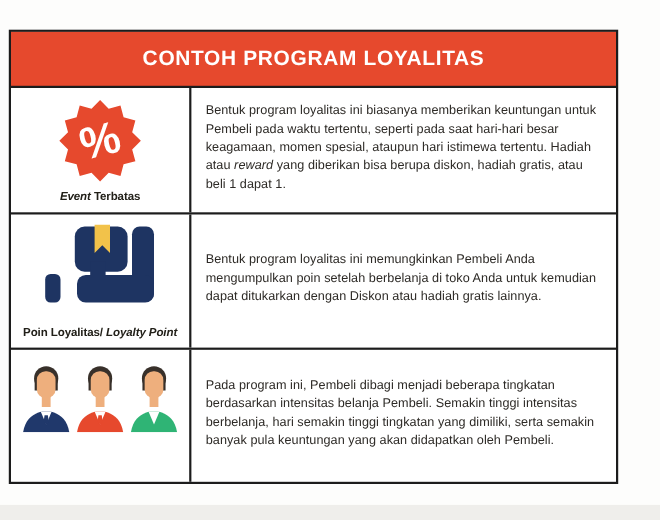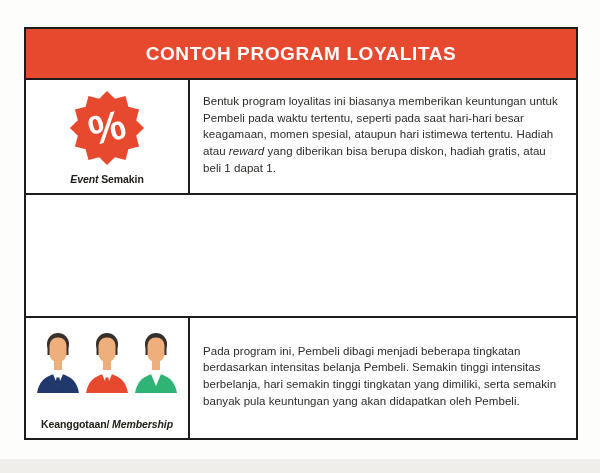--- a/index.html
+++ b/index.html
@@ -2,21 +2,21 @@
 <html><head>
 <meta charset="utf-8">
 <style>
   html,body { margin:0; padding:0; }
   body {
     width:600px; height:473px; position:relative; overflow:hidden;
     background:#fdfdfc;
     font-family:"Liberation Sans", sans-serif;
   }
   #poster {
-    position:absolute; left:24px; top:27px;
+    position:absolute; left:8px; top:27px;
     width:550px; height:409px;
     border:2px solid #1c1c1c; background:#ffffff;
     display:flex; flex-direction:column;
   }
   .header-bar {
     height:49px; flex:0 0 49px;
     background:#e6492d;
     border-bottom:2px solid #1c1c1c;
     display:flex; align-items:center; justify-content:center;
   }
@@ -64,28 +64,44 @@
   </div>
 
   <div class="row row-1">
     <div class="cell-icon">
       <span>
         <svg width="78" height="78" viewBox="0 0 80 80">
           <polygon points="40,2 48,10.1 59,7.1 61.9,18.1 72.9,21 69.9,32 78,40 69.9,48 72.9,59 61.9,61.9 59,72.9 48,69.9 40,78 32,69.9 21,72.9 18.1,61.9 7.1,59 10.1,48 2,40 10.1,32 7.1,21 18.1,18.1 21,7.1 32,10.1" fill="#E6492D"></polygon>
           <text x="40" y="54" font-size="42" font-weight="bold" text-anchor="middle" font-family="Liberation Sans, sans-serif" transform="rotate(-14 40 40)" fill="#FFFFFF">%</text>
         </svg>
       </span>
-      <span class="icon-label"><span class="em">Event</span><span> Semakin</span></span>
+      <span class="icon-label"><span class="em">Event</span><span> Terbatas</span></span>
     </div>
     <div class="cell-text">
       <p class="body-text"><span>Bentuk program loyalitas ini biasanya memberikan keuntungan untuk Pembeli pada waktu tertentu, seperti pada saat hari-hari besar keagamaan, momen spesial, ataupun hari istimewa tertentu. Hadiah atau </span><span class="em">reward</span><span> yang diberikan bisa berupa diskon, hadiah gratis, atau beli 1 dapat 1.</span></p>
     </div>
   </div>
 
   <div class="row row-2">
+    <div class="cell-icon">
+      <span>
+        <svg width="100" height="72" viewBox="0 0 100 72">
+          <rect x="0" y="45" width="14" height="26" rx="5" fill="#1E3462"></rect>
+          <rect x="27" y="2" width="48" height="41" rx="9" fill="#1E3462"></rect>
+          <rect x="41" y="34" width="14" height="18" fill="#1E3462"></rect>
+          <rect x="79" y="2" width="20" height="68" rx="7" fill="#1E3462"></rect>
+          <rect x="29" y="46" width="70" height="25" rx="8" fill="#1E3462"></rect>
+          <path d="M45,0 L59,0 L59,26 L52,19 L45,26 Z" fill="#F2C24A"></path>
+        </svg>
+      </span>
+      <span class="icon-label"><span>Poin Loyalitas/</span><span class="em"> Loyalty Point</span></span>
+    </div>
+    <div class="cell-text">
+      <p class="body-text">Bentuk program loyalitas ini memungkinkan Pembeli Anda mengumpulkan poin setelah berbelanja di toko Anda untuk kemudian dapat ditukarkan dengan Diskon atau hadiah gratis lainnya.</p>
+    </div>
   </div>
 
   <div class="row row-3">
     <div class="cell-icon">
       <span class="people-row">
 
         <svg width="44" height="62" viewBox="0 0 44 62">
           <circle cx="22" cy="13" r="11" fill="#38302A"></circle>
           <rect x="11.5" y="13" width="3.5" height="11" fill="#38302A"></rect>
           <rect x="29" y="13" width="3.5" height="11" fill="#38302A"></rect>
@@ -110,21 +126,20 @@
         <svg width="44" height="62" viewBox="0 0 44 62">
           <circle cx="22" cy="13" r="11" fill="#38302A"></circle>
           <rect x="11.5" y="13" width="3.5" height="11" fill="#38302A"></rect>
           <rect x="29" y="13" width="3.5" height="11" fill="#38302A"></rect>
           <rect x="13.5" y="6.5" width="17" height="24.5" rx="8" fill="#EEAF7D"></rect>
           <rect x="18" y="28" width="8" height="11" fill="#EEAF7D"></rect>
           <path d="M1,62 C3,51 8,47 15,44 C17,43.2 18,43 19,43 L25,43 C26,43 27,43.2 29,44 C36,47 41,51 43,62 Z" fill="#2FB475"></path>
           <polygon points="17,43 22,55 27,43" fill="#FFFFFF"></polygon>
         </svg>
       </span>
-      <span class="icon-label"><span>Keanggotaan/</span><span class="em"> Membership</span></span>
     </div>
     <div class="cell-text">
       <p class="body-text">Pada program ini, Pembeli dibagi menjadi beberapa tingkatan berdasarkan intensitas belanja Pembeli. Semakin tinggi intensitas berbelanja, hari semakin tinggi tingkatan yang dimiliki, serta semakin banyak pula keuntungan yang akan didapatkan oleh Pembeli.</p>
     </div>
   </div>
 
 </div>
 
 <div class="bottom-shade"></div>
 

